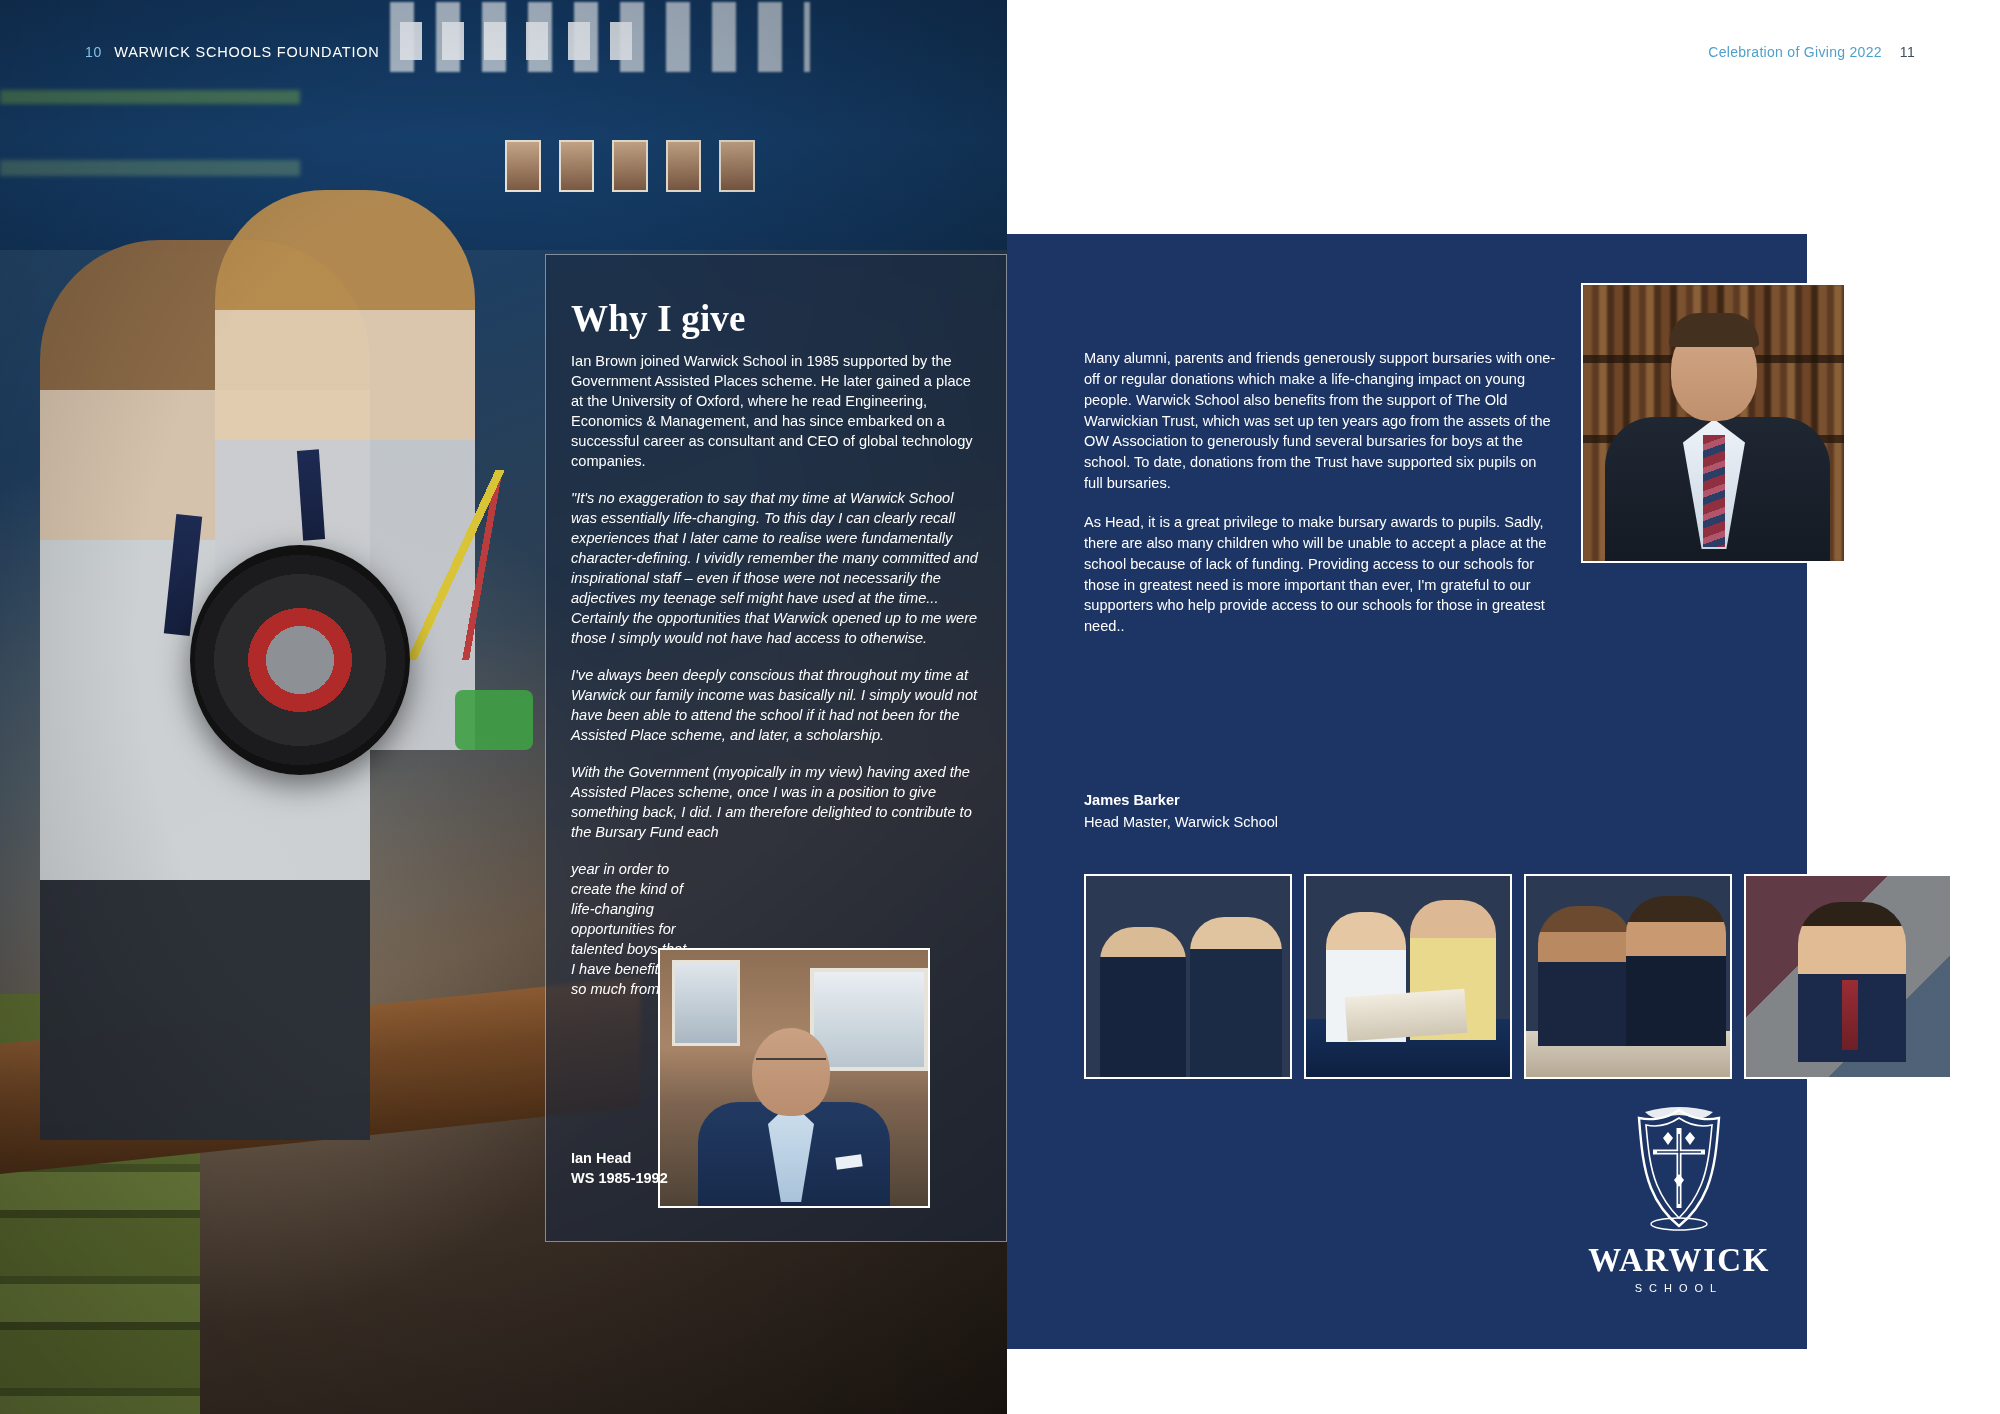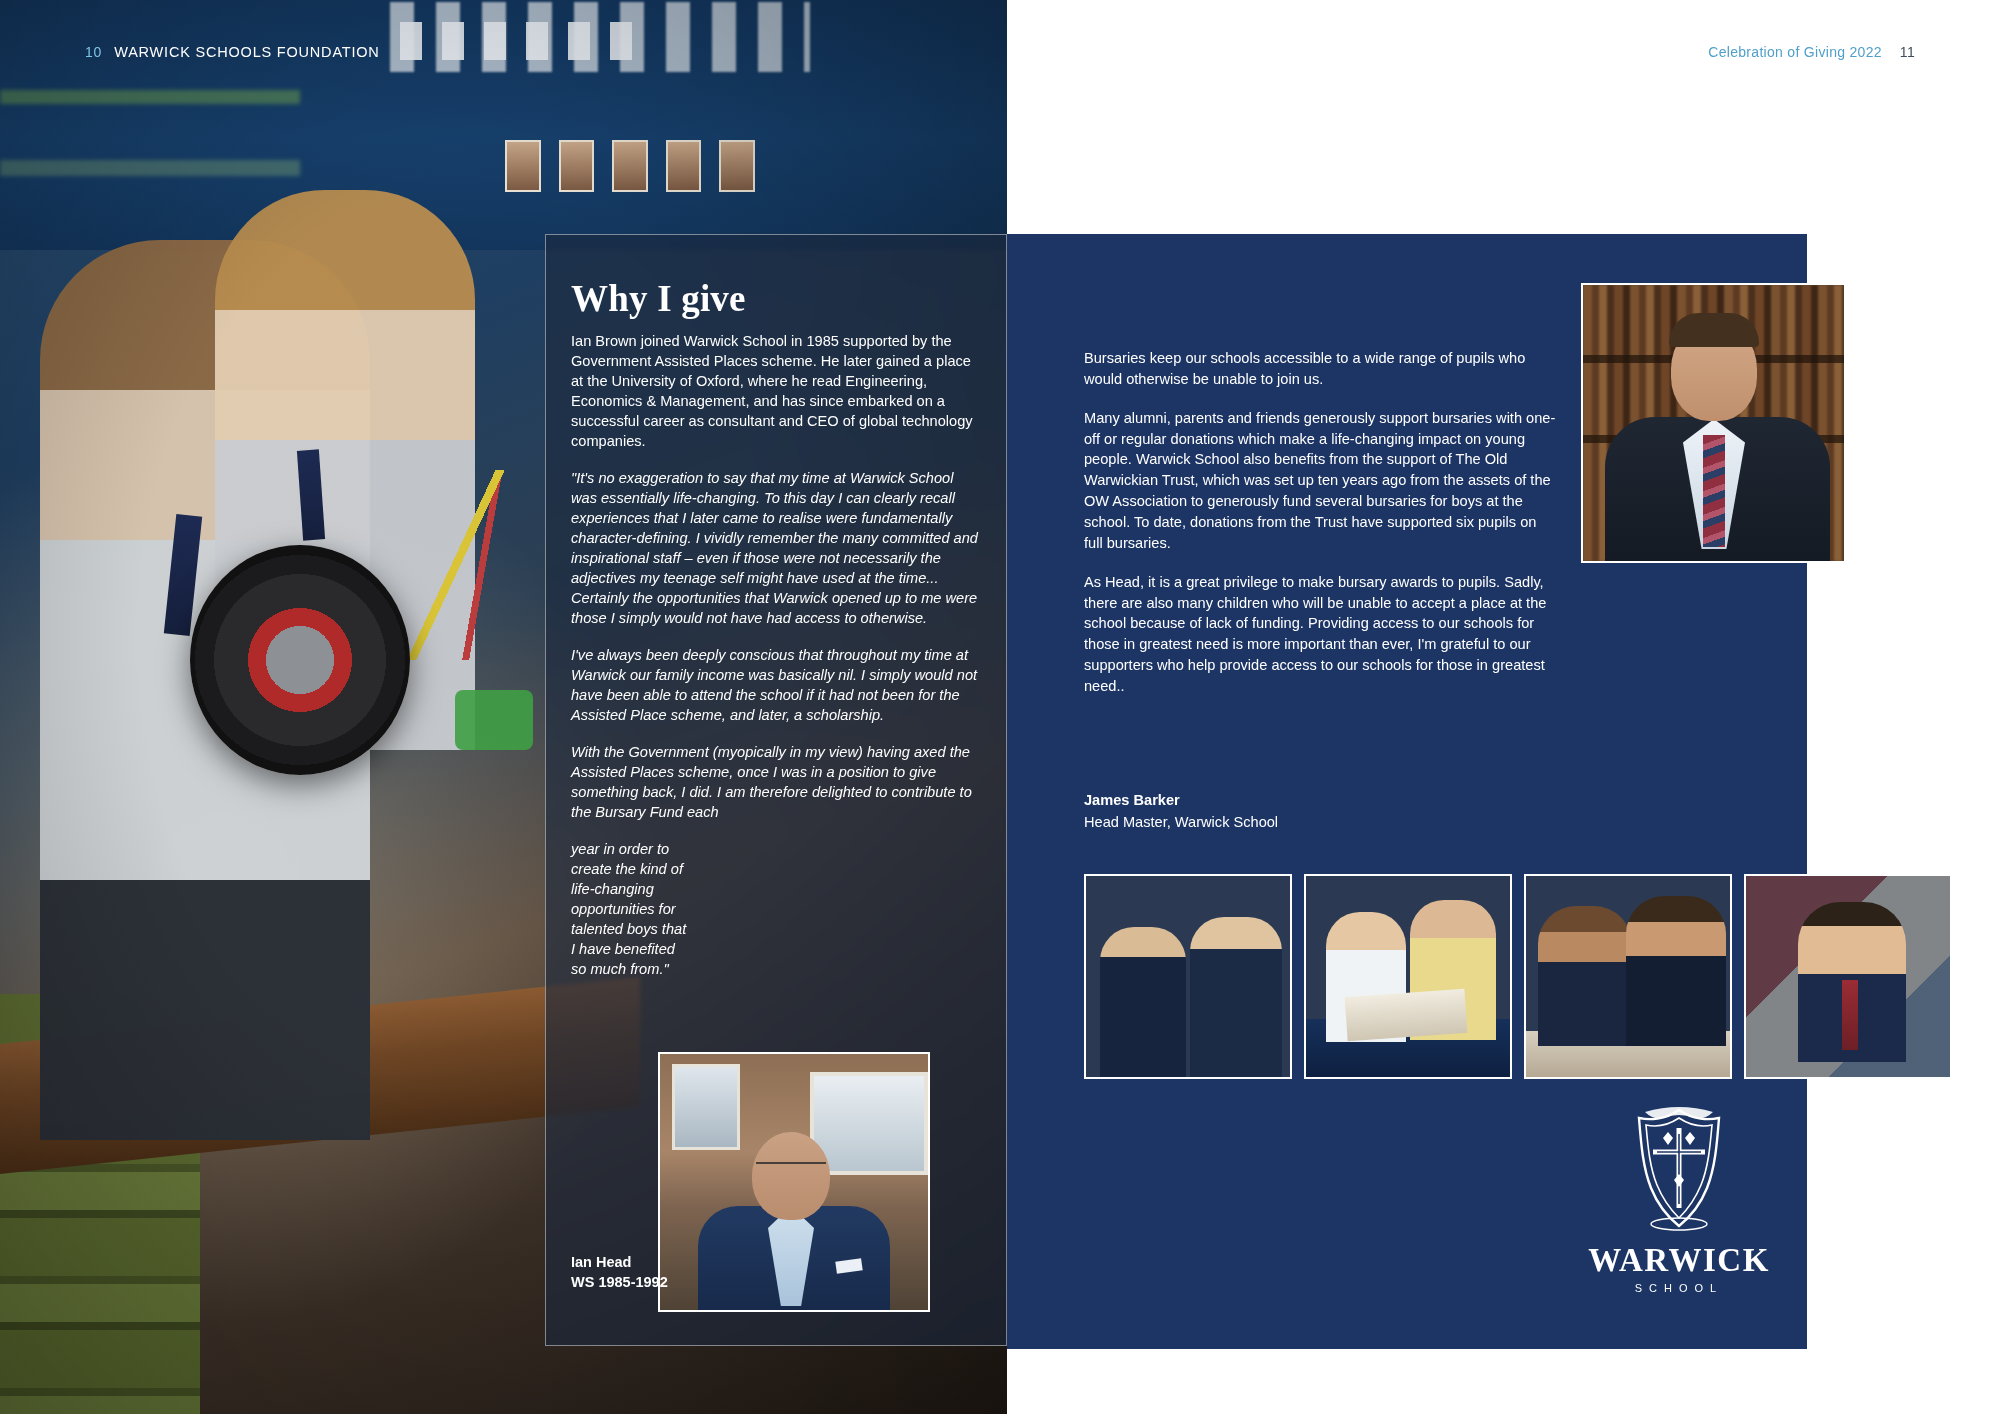--- a/index.html
+++ b/index.html
@@ -170,22 +170,22 @@
     font-size: 14px;
     letter-spacing: .3px;
     color: #4f9fc9;
     display: flex; gap: 18px; align-items: baseline;
   }
   .head-right .pg { color: #3f4e5c; }
 
   
   .why-panel {
     position: absolute;
-    left: 545px; top: 234px;
-    width: 462px; height: 1112px;
+    left: 545px; top: 254px;
+    width: 462px; height: 988px;
     background: rgba(28, 40, 62, 0.62);
     border: 1px solid rgba(255,255,255,0.45);
     box-sizing: border-box;
     backdrop-filter: blur(2px);
   }
   .why-title {
     position: absolute;
     left: 25px; top: 42px;
     font-family: "Liberation Serif", serif;
     font-weight: bold;
@@ -463,21 +463,20 @@
       <div class="glasses"></div>
     </div>
 
     <div class="ian-caption">
       <div>Ian Head</div>
       <div>WS 1985-1992</div>
     </div>
   </div>
 
   <div class="hm-body">
-    <p>Bursaries keep our schools accessible to a wide range of pupils who would otherwise be unable to join us.</p>
     <p>Many alumni, parents and friends generously support bursaries with one-off or regular donations which make a life-changing impact on young people. Warwick School also benefits from the support of The Old Warwickian Trust, which was set up ten years ago from the assets of the OW Association to generously fund several bursaries for boys at the school. To date, donations from the Trust have supported six pupils on full bursaries.</p>
     <p>As Head, it is a great privilege to make bursary awards to pupils. Sadly, there are also many children who will be unable to accept a place at the school because of lack of funding. Providing access to our schools for those in greatest need is more important than ever, I'm grateful to our supporters who help provide access to our schools for those in greatest need..</p>
   </div>
   <div class="hm-sign">
     <div class="nm">James Barker</div>
     <div>Head Master, Warwick School</div>
   </div>
 
   <div class="hm-photo">
     <div class="shelf"></div>

